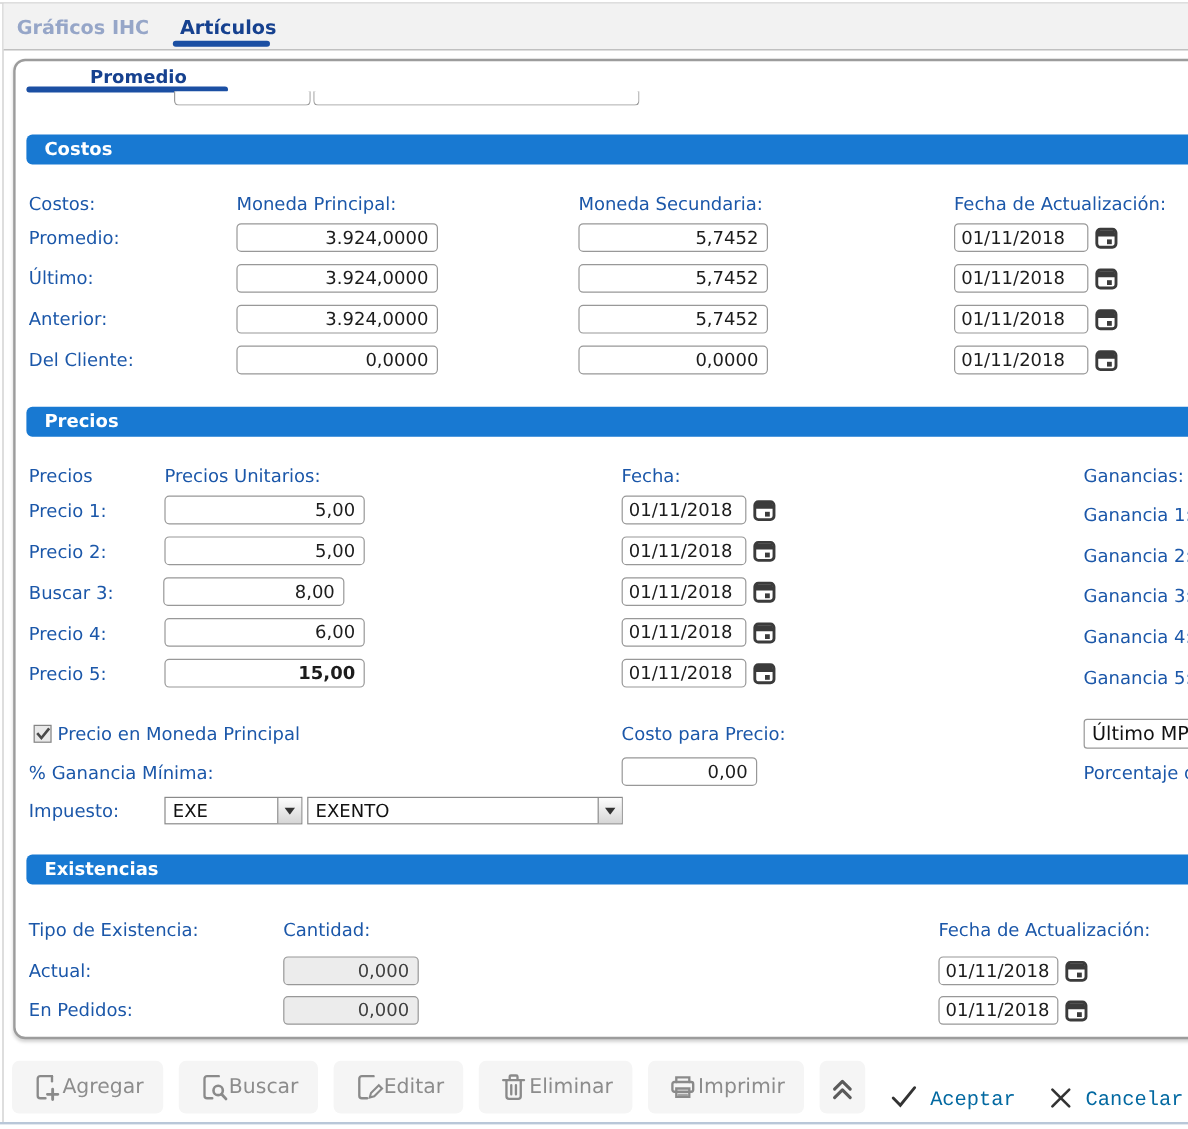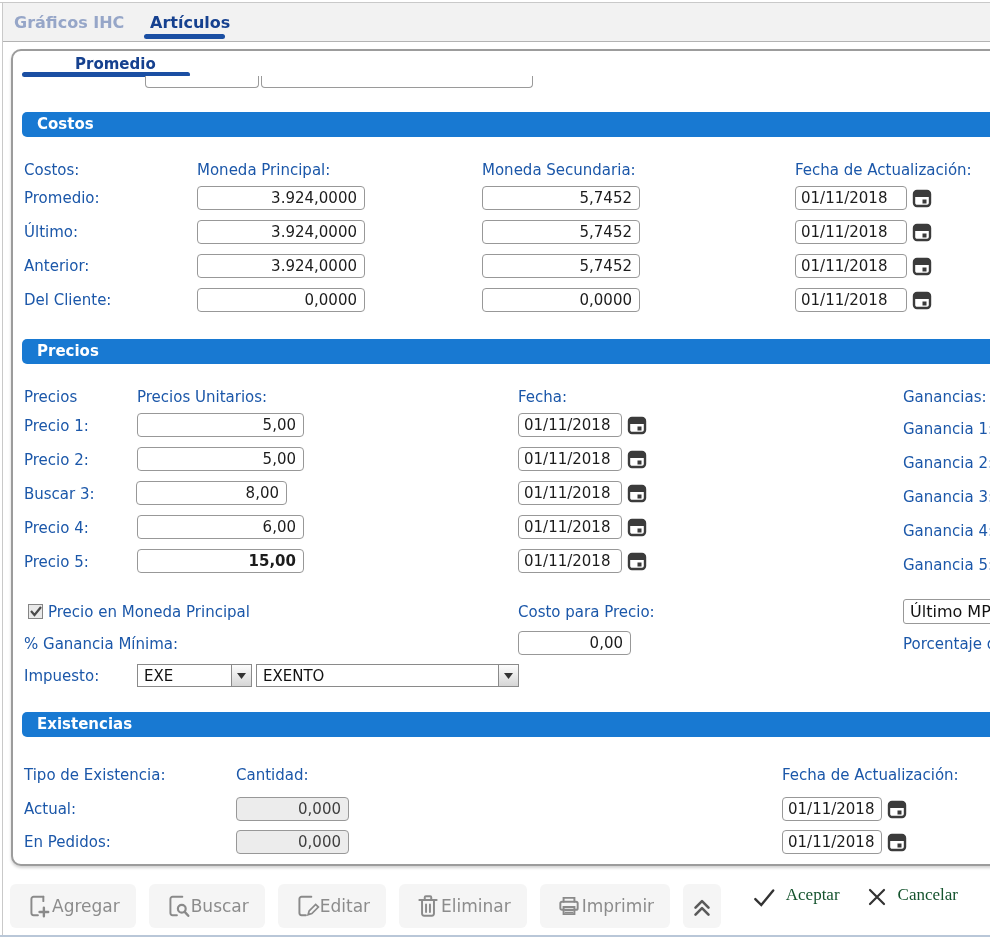--- a/index.html
+++ b/index.html
@@ -30,22 +30,22 @@
   .combo .arrow{width:19px;align-self:stretch;border-left:1px solid #8a8a8a;
                 background:linear-gradient(#fdfdfd,#d6d6d6);display:flex;align-items:center;justify-content:center;}
   .selbox{position:absolute;box-sizing:border-box;height:25px;border:1px solid #989898;border-radius:3px;
           background:#fff;font-size:16px;color:#111;padding:2px 6px;white-space:nowrap;cursor:pointer;}
   .cb{position:absolute;width:15px;height:15px;box-sizing:border-box;border:1px solid #858585;background:#e9e9e9;
       display:flex;align-items:center;justify-content:center;cursor:pointer;}
   .toolbar{position:absolute;left:10px;top:884px;right:8px;display:flex;align-items:center;gap:13px;}
   .tbtn{display:flex;align-items:center;height:44px;padding:0 16px;background:#f5f5f5;border:none;
         border-radius:6px;color:#8c8c8c;font-size:17px;font-family:inherit;cursor:pointer;}
   .tbtn.narrow{padding:0 6px;}
-  .abtn{display:flex;align-items:flex-start;gap:9px;height:44px;background:none;border:none;color:#14532d;
-        font-size:17px;font-family:Liberation Serif, serif;cursor:pointer;}
+  .abtn{display:flex;align-items:flex-end;gap:9px;height:44px;background:none;border:none;color:#0369a1;
+        font-size:17px;font-family:Liberation Mono, monospace;cursor:pointer;}
   .bottomline{position:absolute;left:0;right:0;top:935px;height:2px;background:#b9c7d8;}
   svg{display:block;}
 </style>
 </head>
 <body>
 
 <div id="stage">
 
   <div class="frame-line" style="left:0;top:2px;right:0;height:1px"></div>
   <div class="frame-line" style="left:2px;top:3px;width:1px;height:932px"></div>

